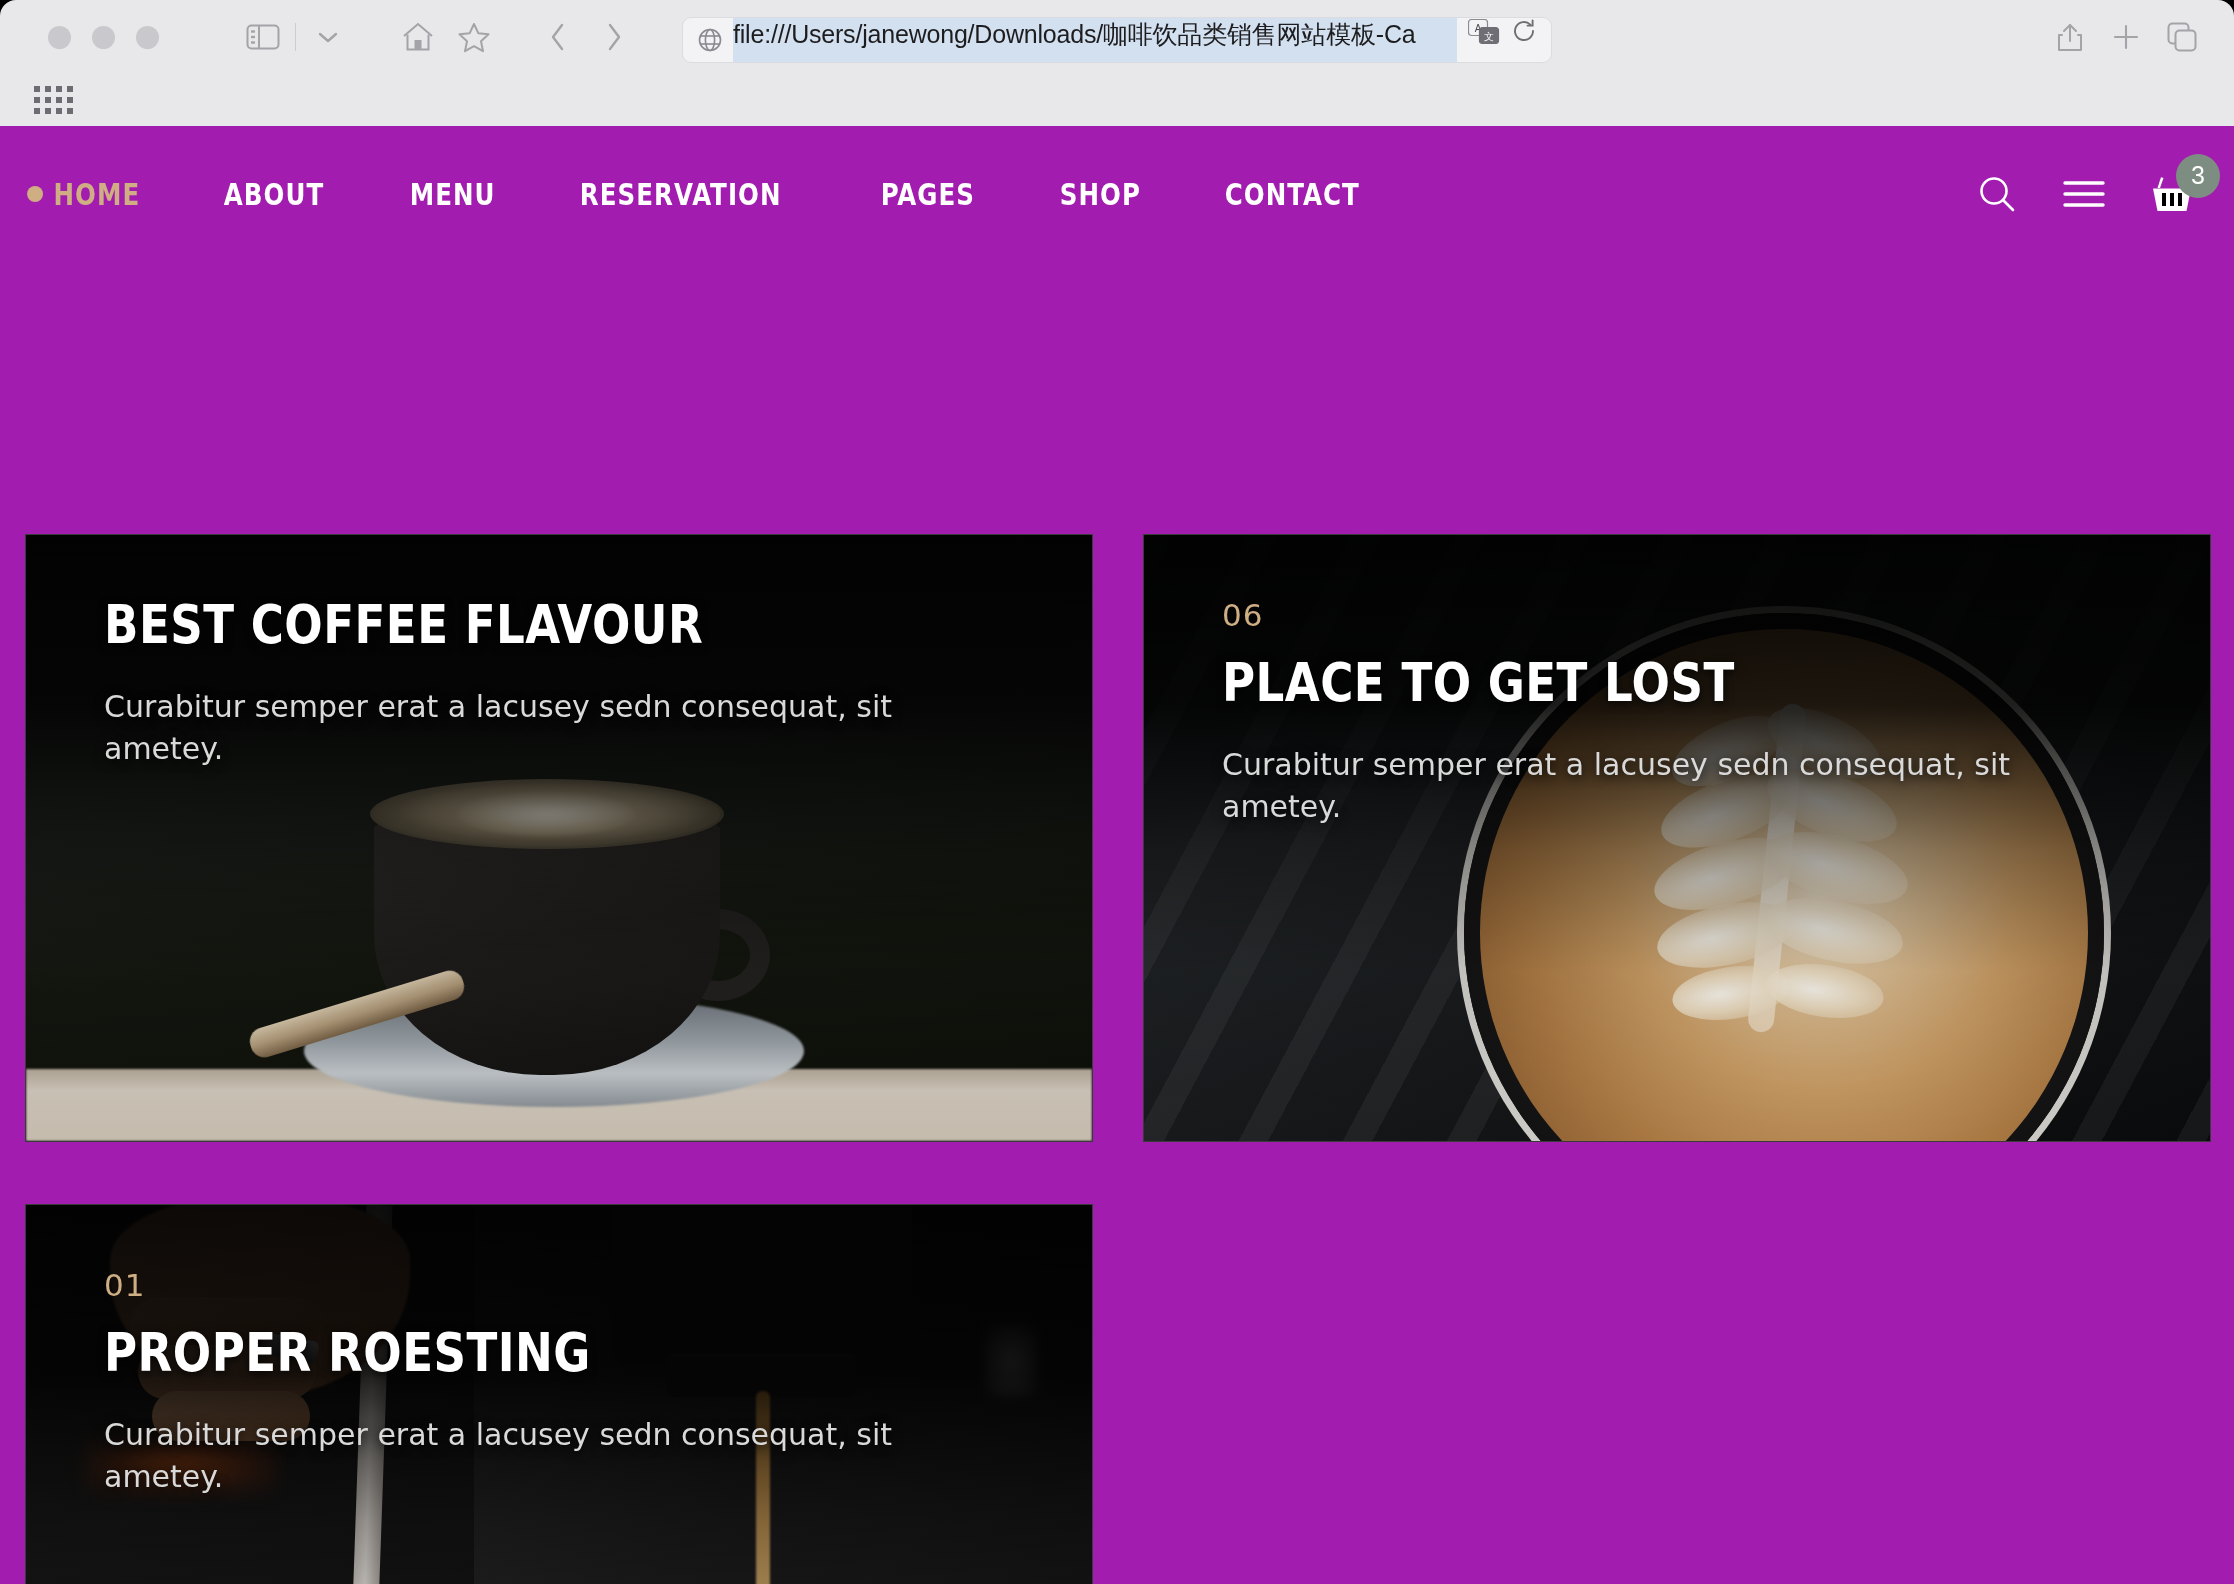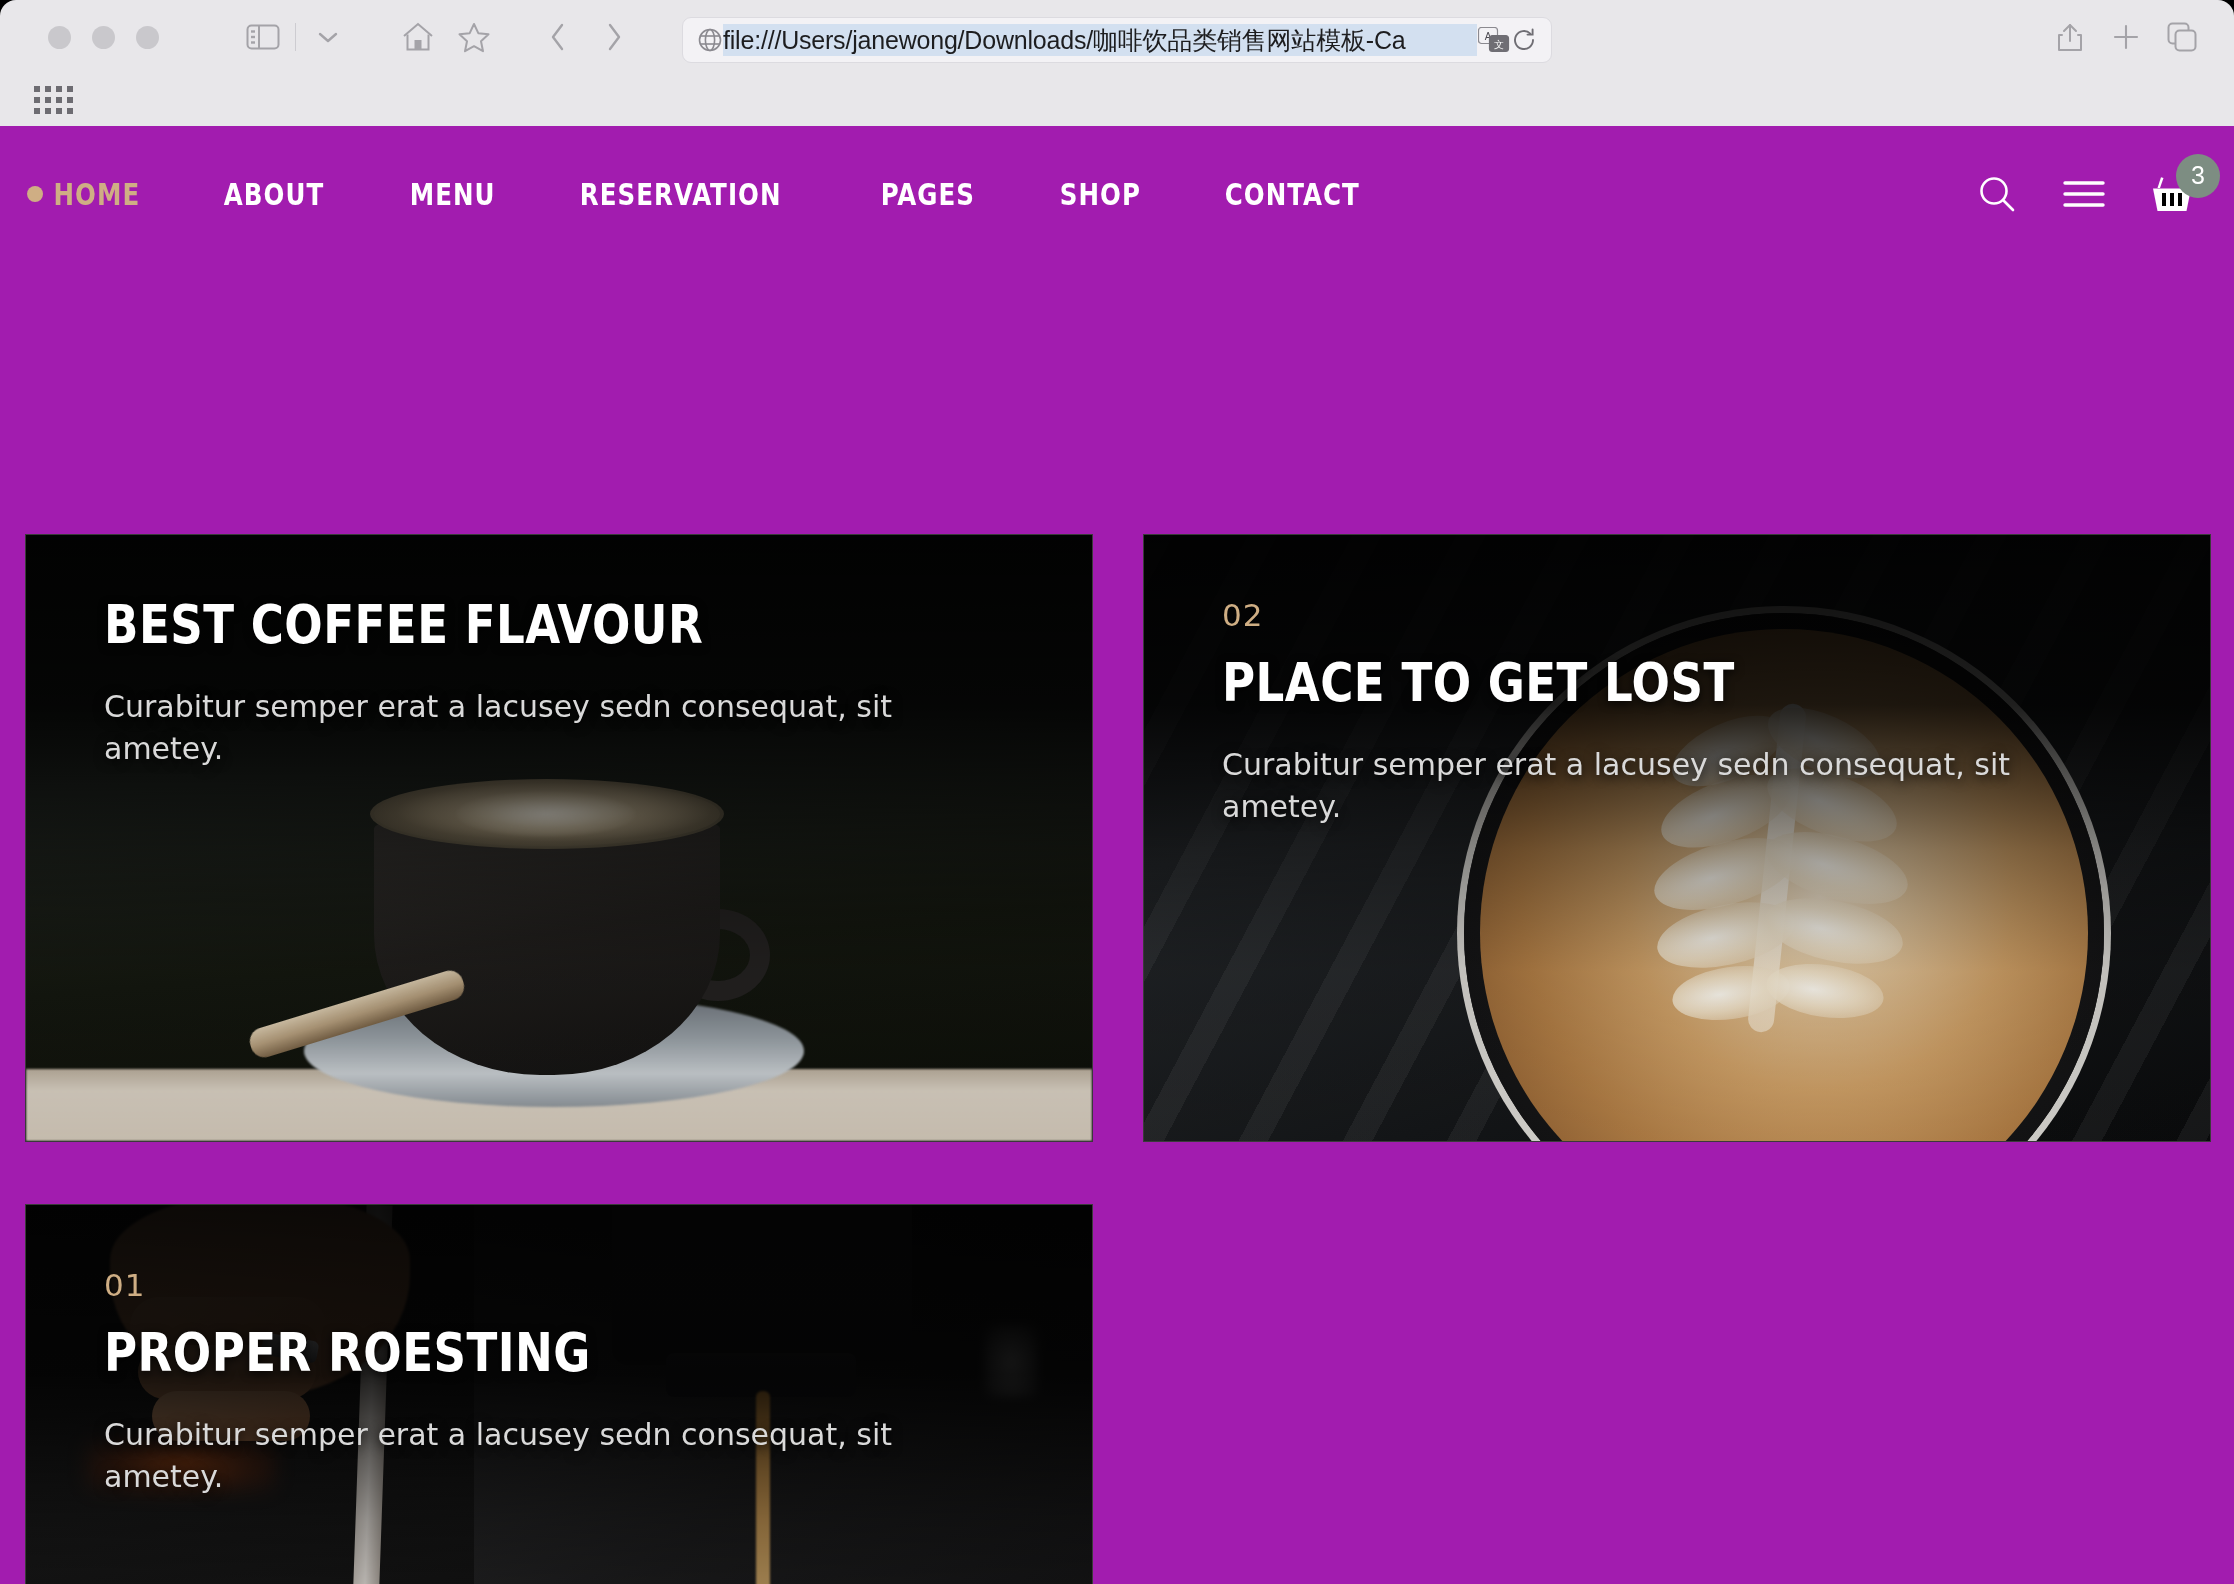--- a/index.html
+++ b/index.html
@@ -57,22 +57,22 @@
     transform: translateX(-50%);
     top: 17px;
   }
   .url-field {
     width: 870px;
     height: 46px;
     background: #f3f2f5;
     border: 1px solid #dcdbe0;
     border-radius: 9px;
     display: flex;
-    align-items: center;
     padding: 0 14px;
+    gap: 10px;
   }
   .globe-icon { color: #8b8a90; display: flex; align-items: center; }
   .url-text {
     flex: 1;
     font-size: 25px;
     color: #1d1d1f;
     white-space: nowrap;
     overflow: hidden;
     background: #d3e0f0;
     line-height: 32px;
@@ -585,21 +585,21 @@
           <div class="p2-rose-leaf" style="left:38px;  top:158px; width:146px; height:62px; transform:rotate(-16deg);"></div>
           <div class="p2-rose-leaf" style="left:150px; top:152px; width:146px; height:62px; transform:rotate(16deg);"></div>
           <div class="p2-rose-leaf" style="left:42px;  top:220px; width:140px; height:60px; transform:rotate(-12deg);"></div>
           <div class="p2-rose-leaf" style="left:150px; top:216px; width:140px; height:60px; transform:rotate(12deg);"></div>
           <div class="p2-rose-leaf" style="left:58px;  top:282px; width:118px; height:52px; transform:rotate(-8deg);"></div>
           <div class="p2-rose-leaf" style="left:152px; top:280px; width:118px; height:52px; transform:rotate(8deg);"></div>
         </div>
       </div>
       <div class="card-overlay"></div>
       <div class="card-body">
-        <div class="card-num">02</div>
+        <div class="card-num">06</div>
         <div class="card-title">PLACE TO GET LOST</div>
         <div class="card-desc">Curabitur semper erat a lacusey sedn consequat, sit ametey.</div>
       </div>
     </div>
 
     <div class="card">
       <div class="card-photo photo3">
         <div class="p3-machine"></div>
         <div class="p3-glow"></div>
         <div class="p3-blurlight"></div>

